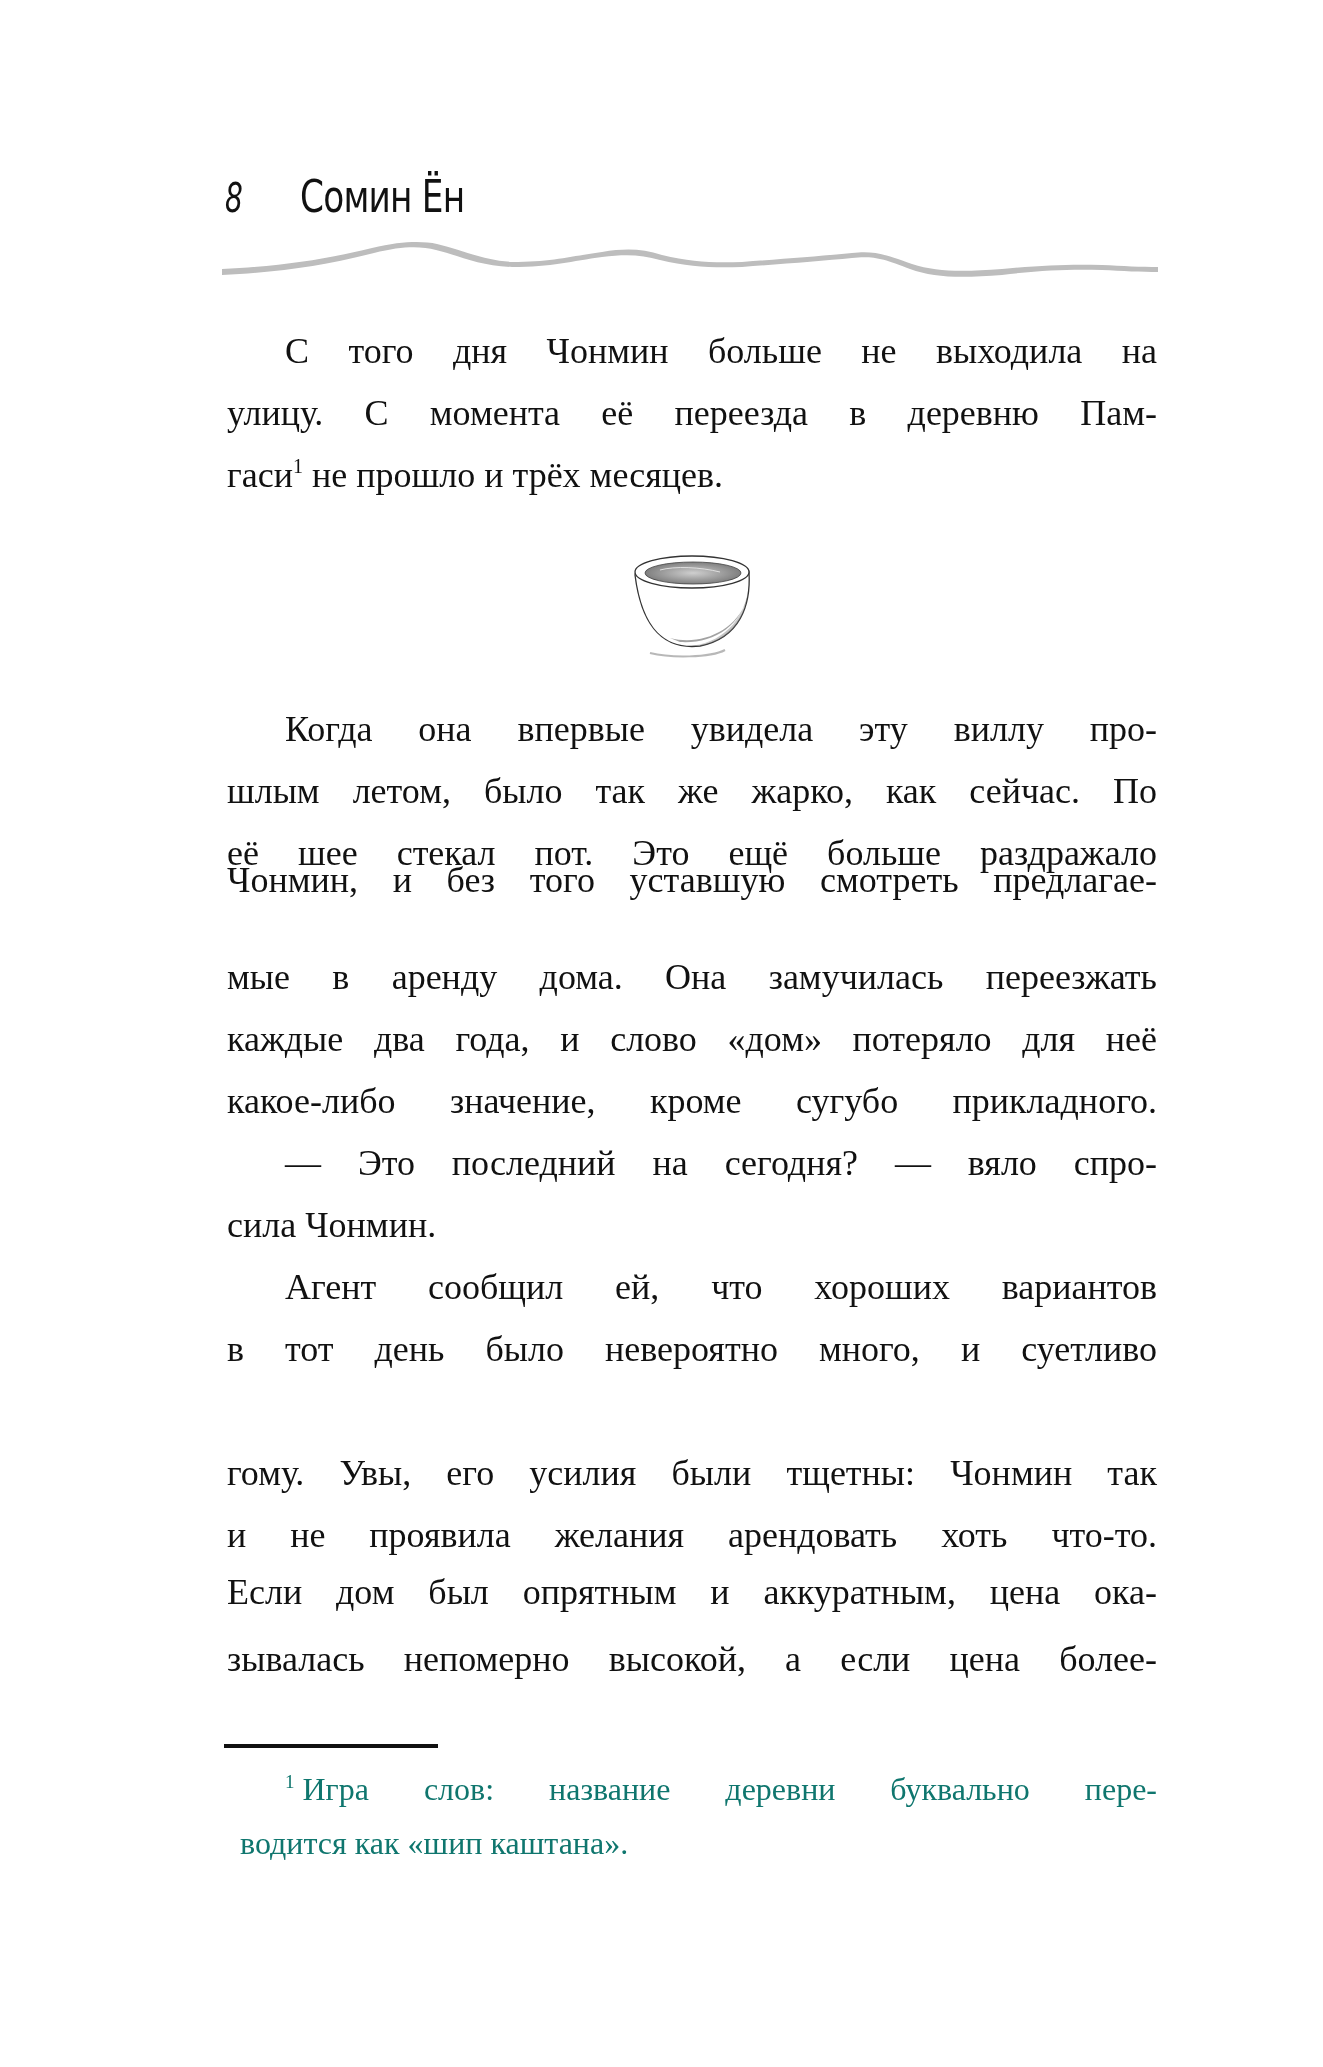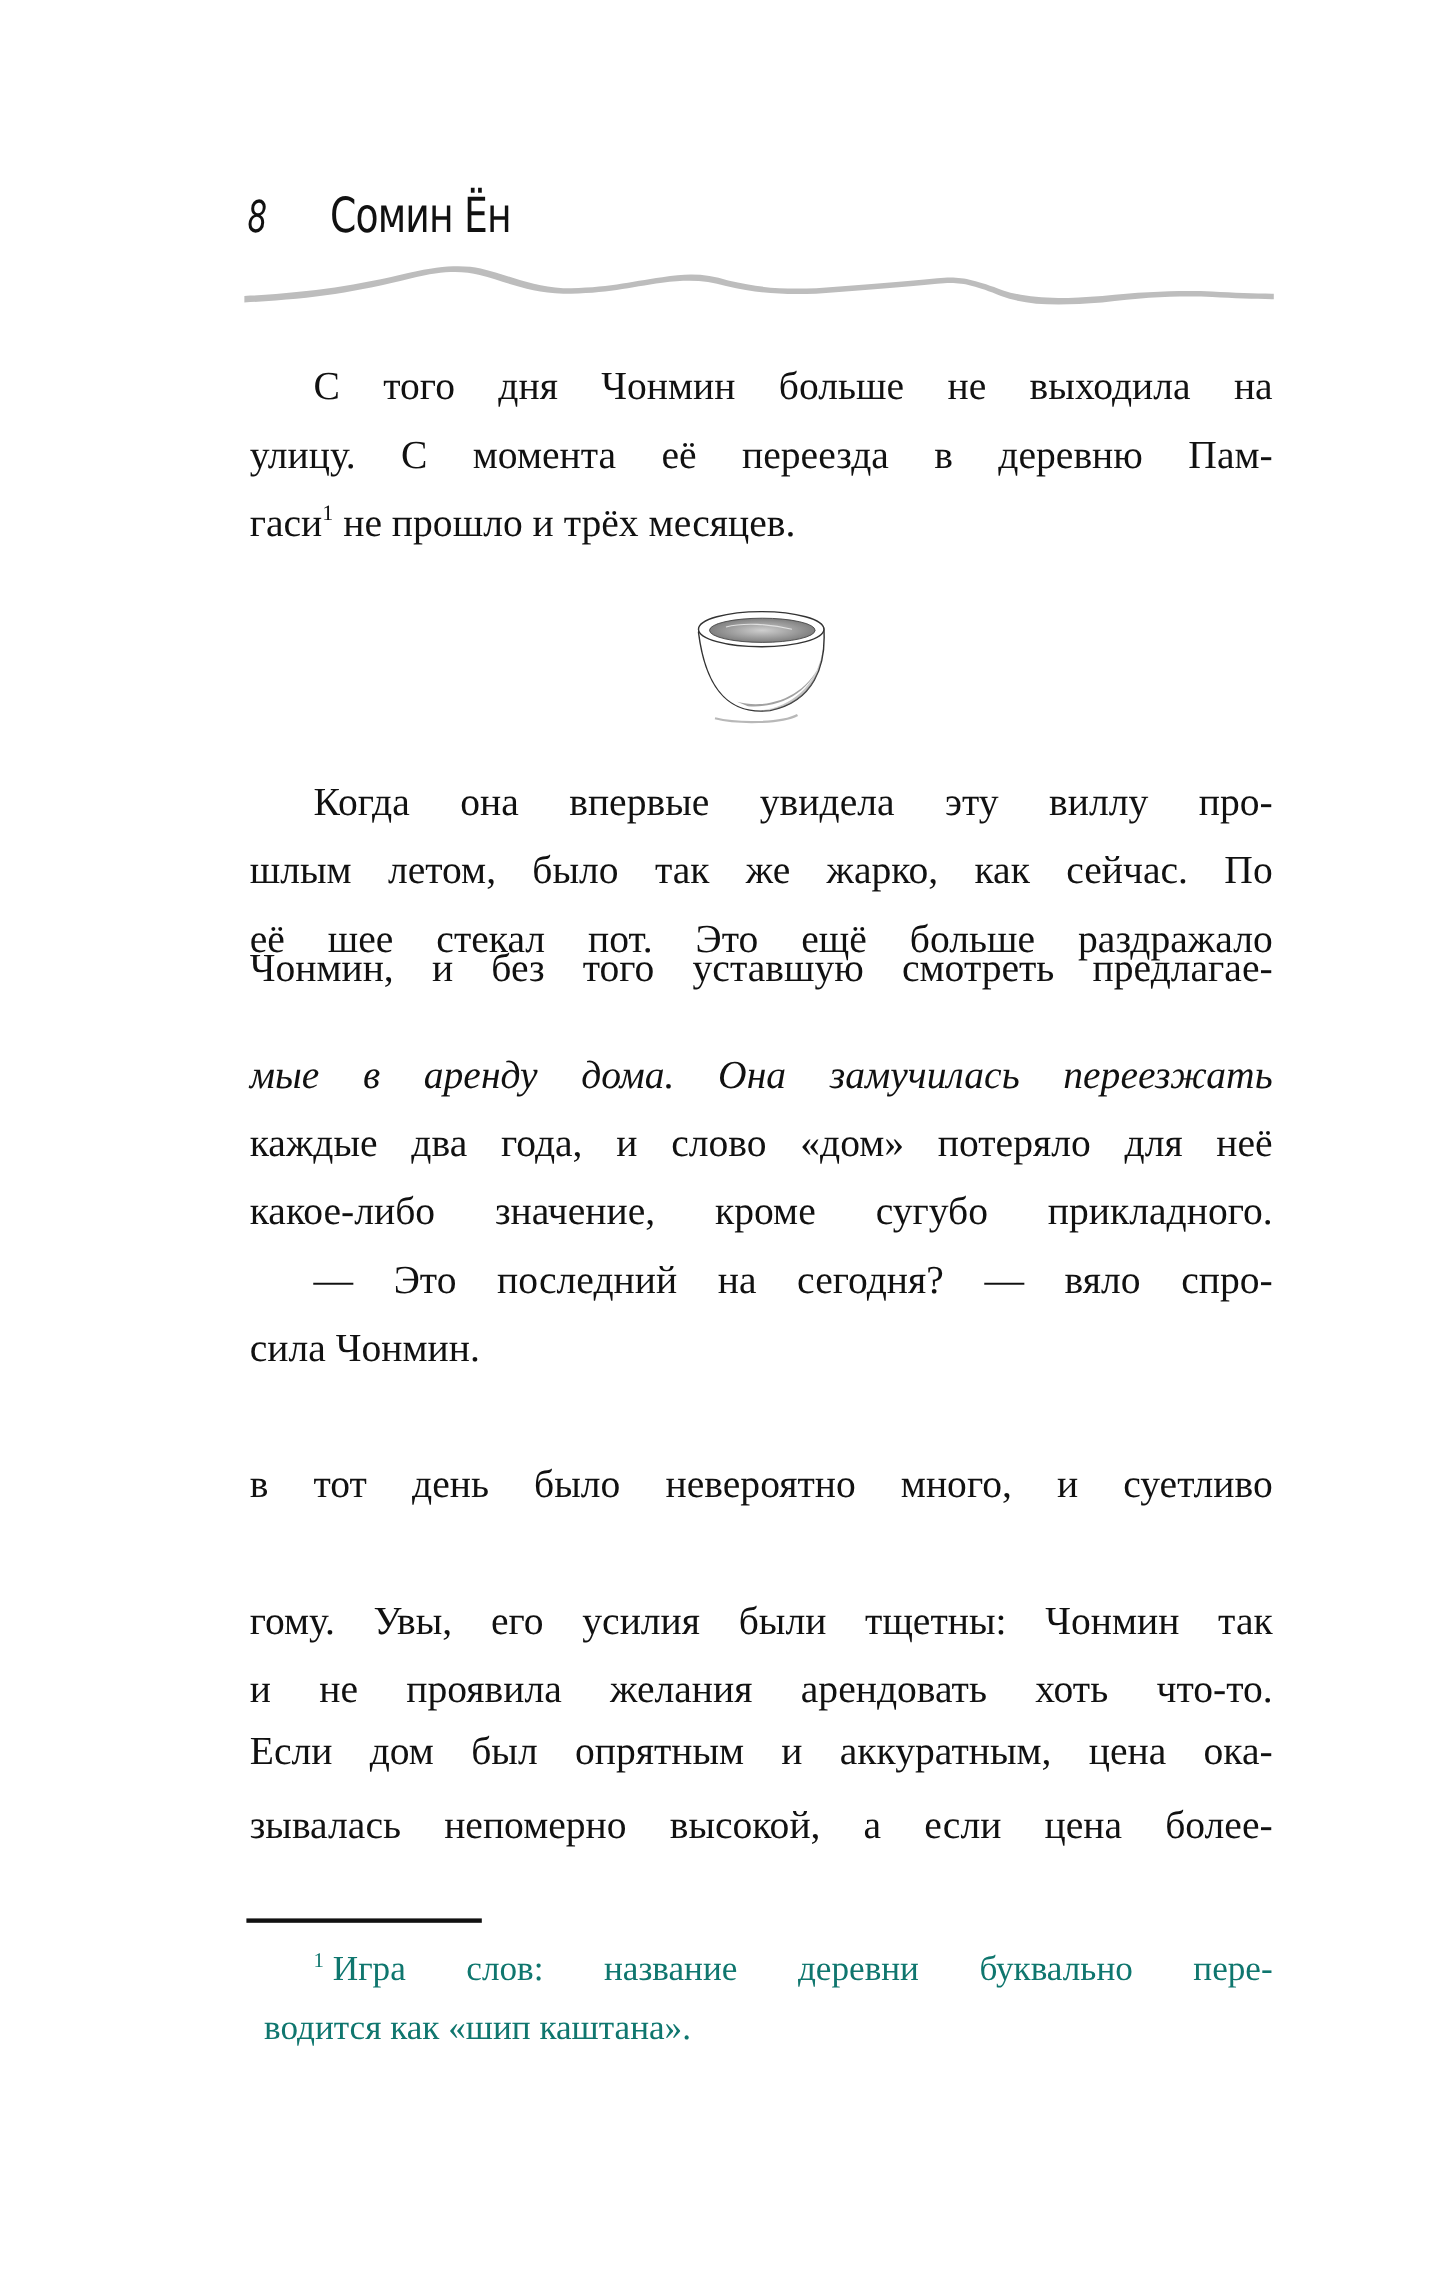--- a/index.html
+++ b/index.html
@@ -57,27 +57,28 @@
     <ellipse cx="62" cy="22" rx="57" ry="16" fill="#fff" stroke="#333" stroke-width="1.3"></ellipse>
     <ellipse cx="63" cy="23" rx="48" ry="11" fill="url(#liquid)" stroke="#444" stroke-width="0.8"></ellipse>
     <path d="M30,20 C45,16 70,17 90,22" stroke="#e0e0e0" stroke-width="1" fill="none"></path>
     <path d="M20,103 C40,108 80,108 95,100" stroke="#888" stroke-width="2" fill="none" opacity="0.6"></path>
   </svg>
 
   <div class="line indent" style="top:711px;">Когда она впервые увидела эту виллу про-</div>
   <div class="line" style="top:773px;">шлым летом, было так же жарко, как сейчас. По</div>
   <div class="line" style="top:835px;">её шее стекал пот. Это ещё больше раздражало</div>
   <div class="line" style="top:862px;">Чонмин, и без того уставшую смотреть предлагае-</div>
-  <div class="line" style="top:959px;font-style:italic;">мые в аренду дома. Она замучилась переезжать</div>
+  <div class="line" style="top:959px;">мые в аренду дома. Она замучилась переезжать</div>
   <div class="line" style="top:1021px;">каждые два года, и слово «дом» потеряло для неё</div>
   <div class="line" style="top:1083px;">какое-либо значение, кроме сугубо прикладного.</div>
 
   <div class="line indent" style="top:1145px;">— Это последний на сегодня? — вяло спро-</div>
   <div class="line last" style="top:1207px;">сила Чонмин.</div>
 
+  <div class="line indent" style="top:1269px;">Агент сообщил ей, что хороших вариантов</div>
   <div class="line" style="top:1331px;">в тот день было невероятно много, и суетливо</div>
   <div class="line" style="top:1455px;">гому. Увы, его усилия были тщетны: Чонмин так</div>
   <div class="line" style="top:1517px;">и не проявила желания арендовать хоть что-то.</div>
   <div class="line" style="top:1574px;">Если дом был опрятным и аккуратным, цена ока-</div>
   <div class="line" style="top:1641px;">зывалась непомерно высокой, а если цена более-</div>
 
   <div class="fn-rule"></div>
   <div class="fn-line indent" style="top:1773px;"><sup>1</sup><span>Игра слов: название деревни буквально пере-</span></div>
   <div class="fn-line last" style="top:1827px;margin-left:13px;">водится как «шип каштана».</div>
 

